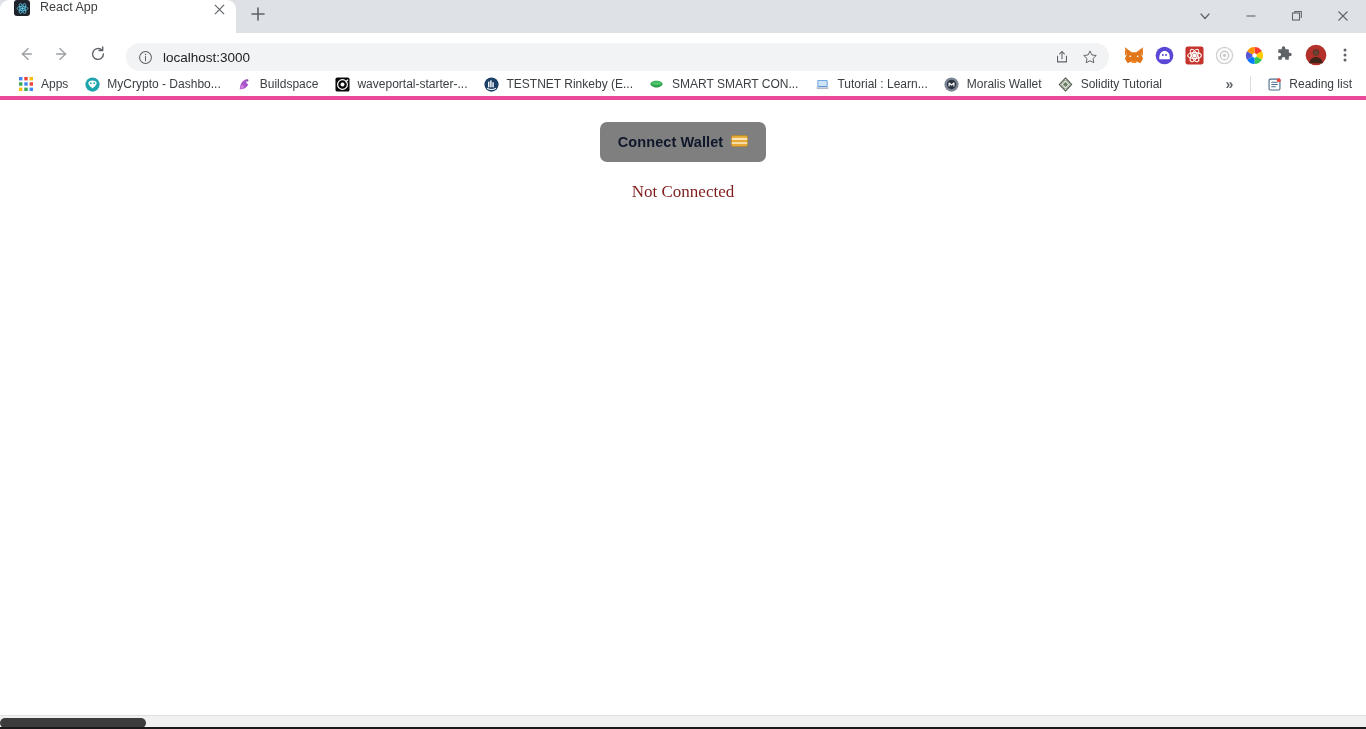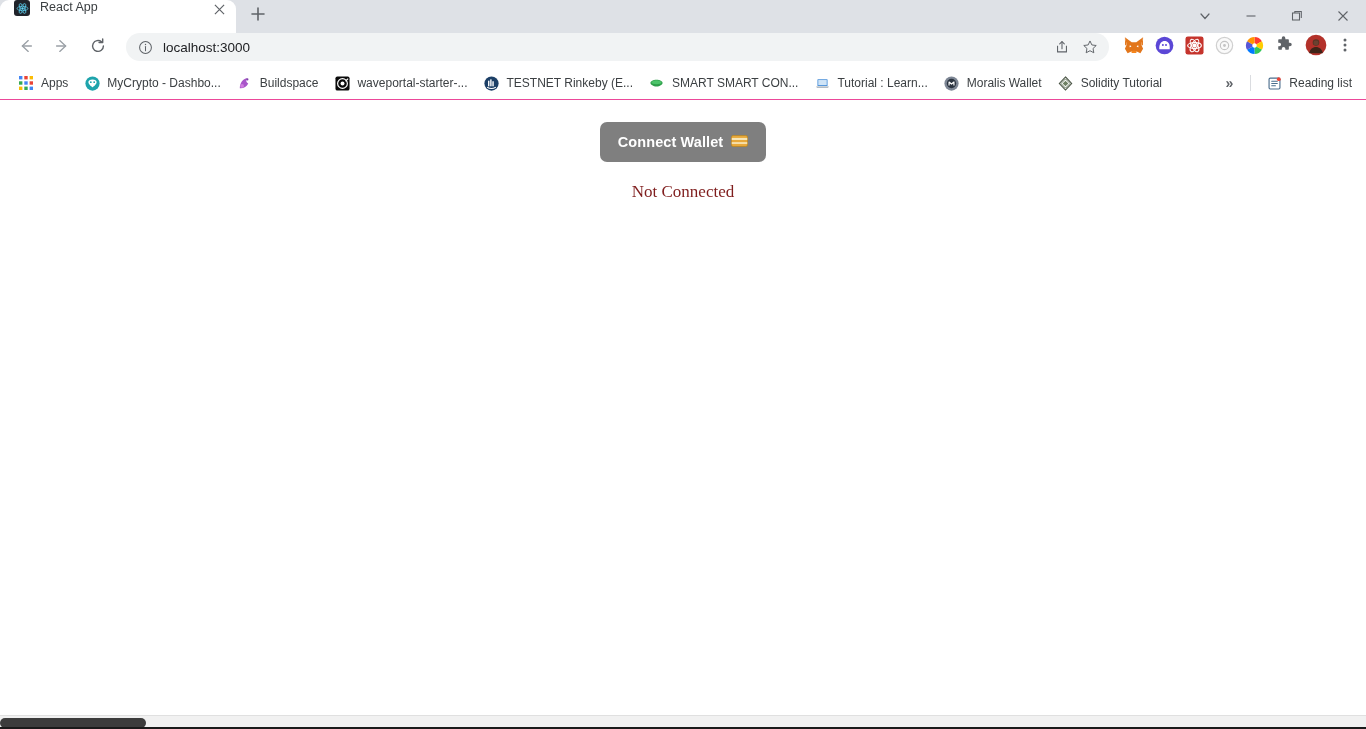--- a/index.html
+++ b/index.html
@@ -69,21 +69,21 @@
   .wc-btn {
     width: 46px; height: 33px;
     display: flex; align-items: center; justify-content: center;
   }
 
   
   .toolbar {
     height: 38px;
     background: #ffffff;
     display: flex;
-    align-items: flex-start;
+    align-items: flex-end;
     padding: 0 8px;
   }
   .nav-btn {
     width: 30px; height: 30px;
     margin: 0 3px;
     display: flex; align-items: center; justify-content: center;
     border-radius: 50%;
   }
   .omnibox {
     flex: 1 1 auto;
@@ -130,23 +130,23 @@
     width: 26px; height: 28px;
     display: flex; align-items: center; justify-content: center;
     margin-left: 2px;
   }
 
   
   .bookmarks {
     height: 29px;
     background: #ffffff;
     display: flex;
-    align-items: flex-start;
+    align-items: flex-end;
     padding: 0 8px 0 10px;
-    border-bottom: 1px solid #ec4899;
+    border-bottom: 4px solid #ec4899;
     position: relative;
   }
   .bm {
     display: flex;
     align-items: center;
     height: 24px;
     padding: 0 8px;
     border-radius: 4px;
     flex: 0 0 auto;
   }
@@ -190,21 +190,21 @@
   .page {
     padding-top: 22px;
     text-align: center;
   }
   .connect-btn {
     display: inline-flex;
     align-items: center;
     justify-content: center;
     gap: 8px;
     background: #7f7f7f;
-    color: #ffffff;
+    color: #0f172a;
     border: none;
     border-radius: 7px;
     min-width: 152px;
     height: 40px;
     padding: 0 18px;
     font-family: "Liberation Sans", sans-serif;
     font-size: 14.5px;
     font-weight: bold;
     letter-spacing: 0.1px;
     cursor: pointer;

